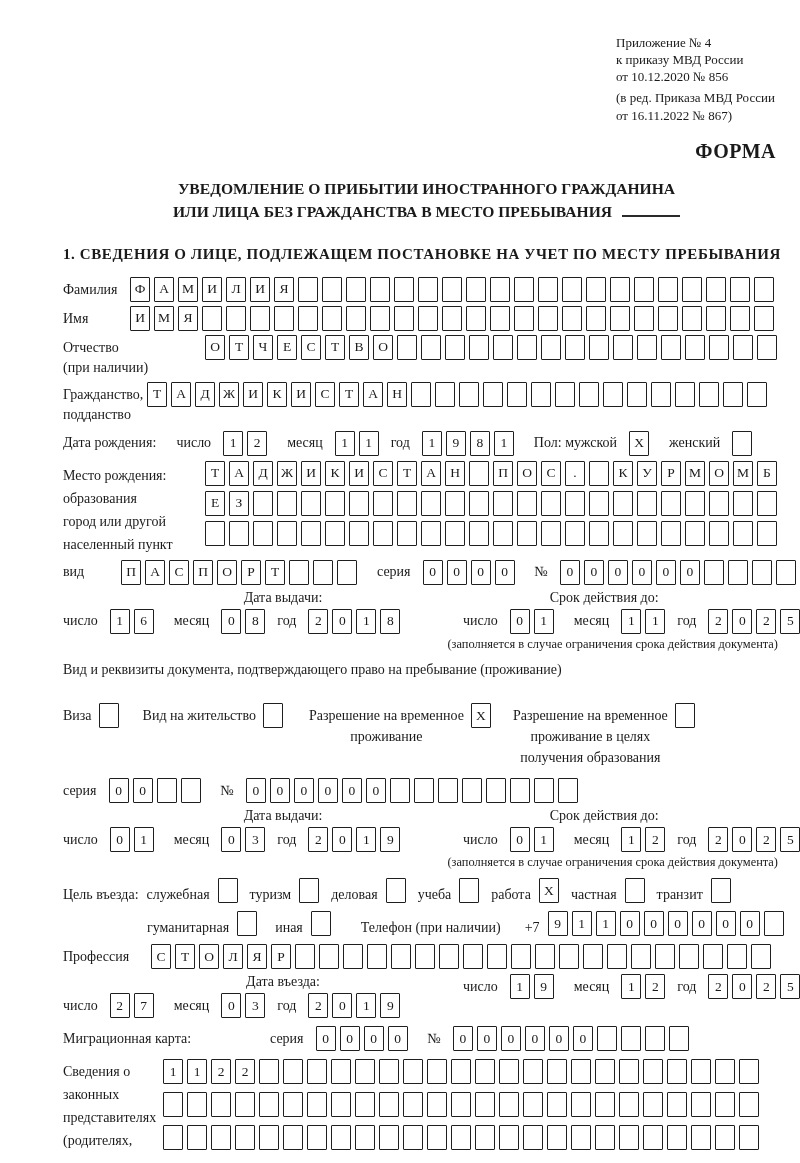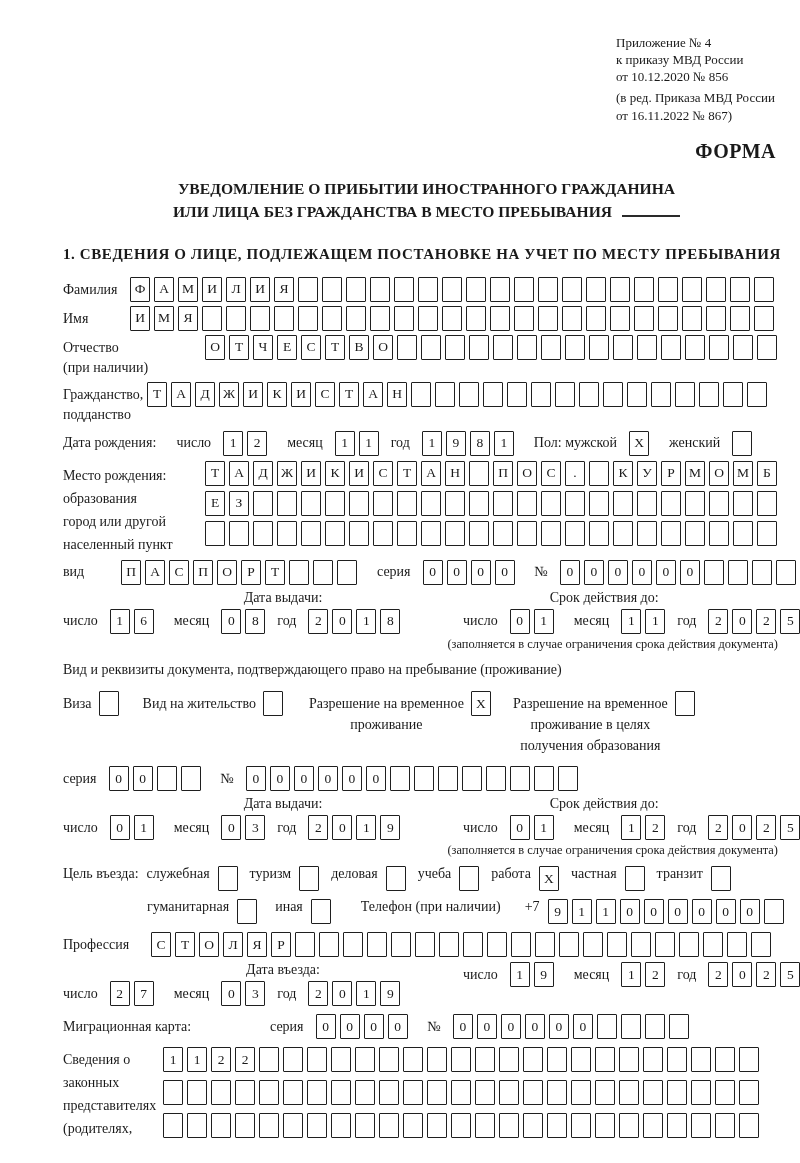--- a/index.html
+++ b/index.html
@@ -34,25 +34,25 @@
   .dgrid{display:flex;margin-top:5px;}
   .dg-left{width:345px;flex:none;}
   .dg-right{flex:1;}
   .dg-head{text-align:center;margin-bottom:3px;}
   .dg-left .dg-head{padding-left:95px;}
   .dline{display:flex;align-items:center;gap:12px;}
   .dg-right .dline{padding-left:55px;}
   .ml8{margin-left:8px;}
   .note{font-size:12.4px;text-align:right;margin:3px 0 5px;padding-right:12px;}
   .para{line-height:1.9;margin-top:4px;}
-  .optrow{display:flex;align-items:flex-start;margin-top:8px;}
+  .optrow{display:flex;align-items:flex-start;margin-top:20px;}
   .opt{display:flex;align-items:flex-start;gap:7px;}
   .opt .olabel{line-height:25px;}
   .opt .mlines{text-align:center;line-height:21px;padding-top:2px;}
-  .purp{display:flex;align-items:flex-start;gap:8px;margin-top:8px;flex-wrap:nowrap;white-space:nowrap;}
+  .purp{display:flex;align-items:flex-end;gap:8px;margin-top:8px;flex-wrap:nowrap;white-space:nowrap;}
   .purp .cells{margin-right:4px;}
   .legal{display:flex;align-items:flex-start;margin-top:6px;}
   .nw{white-space:nowrap;}
 </style>
 </head>
 <body>
 
 <div class="page">
 
   <div class="annex">

